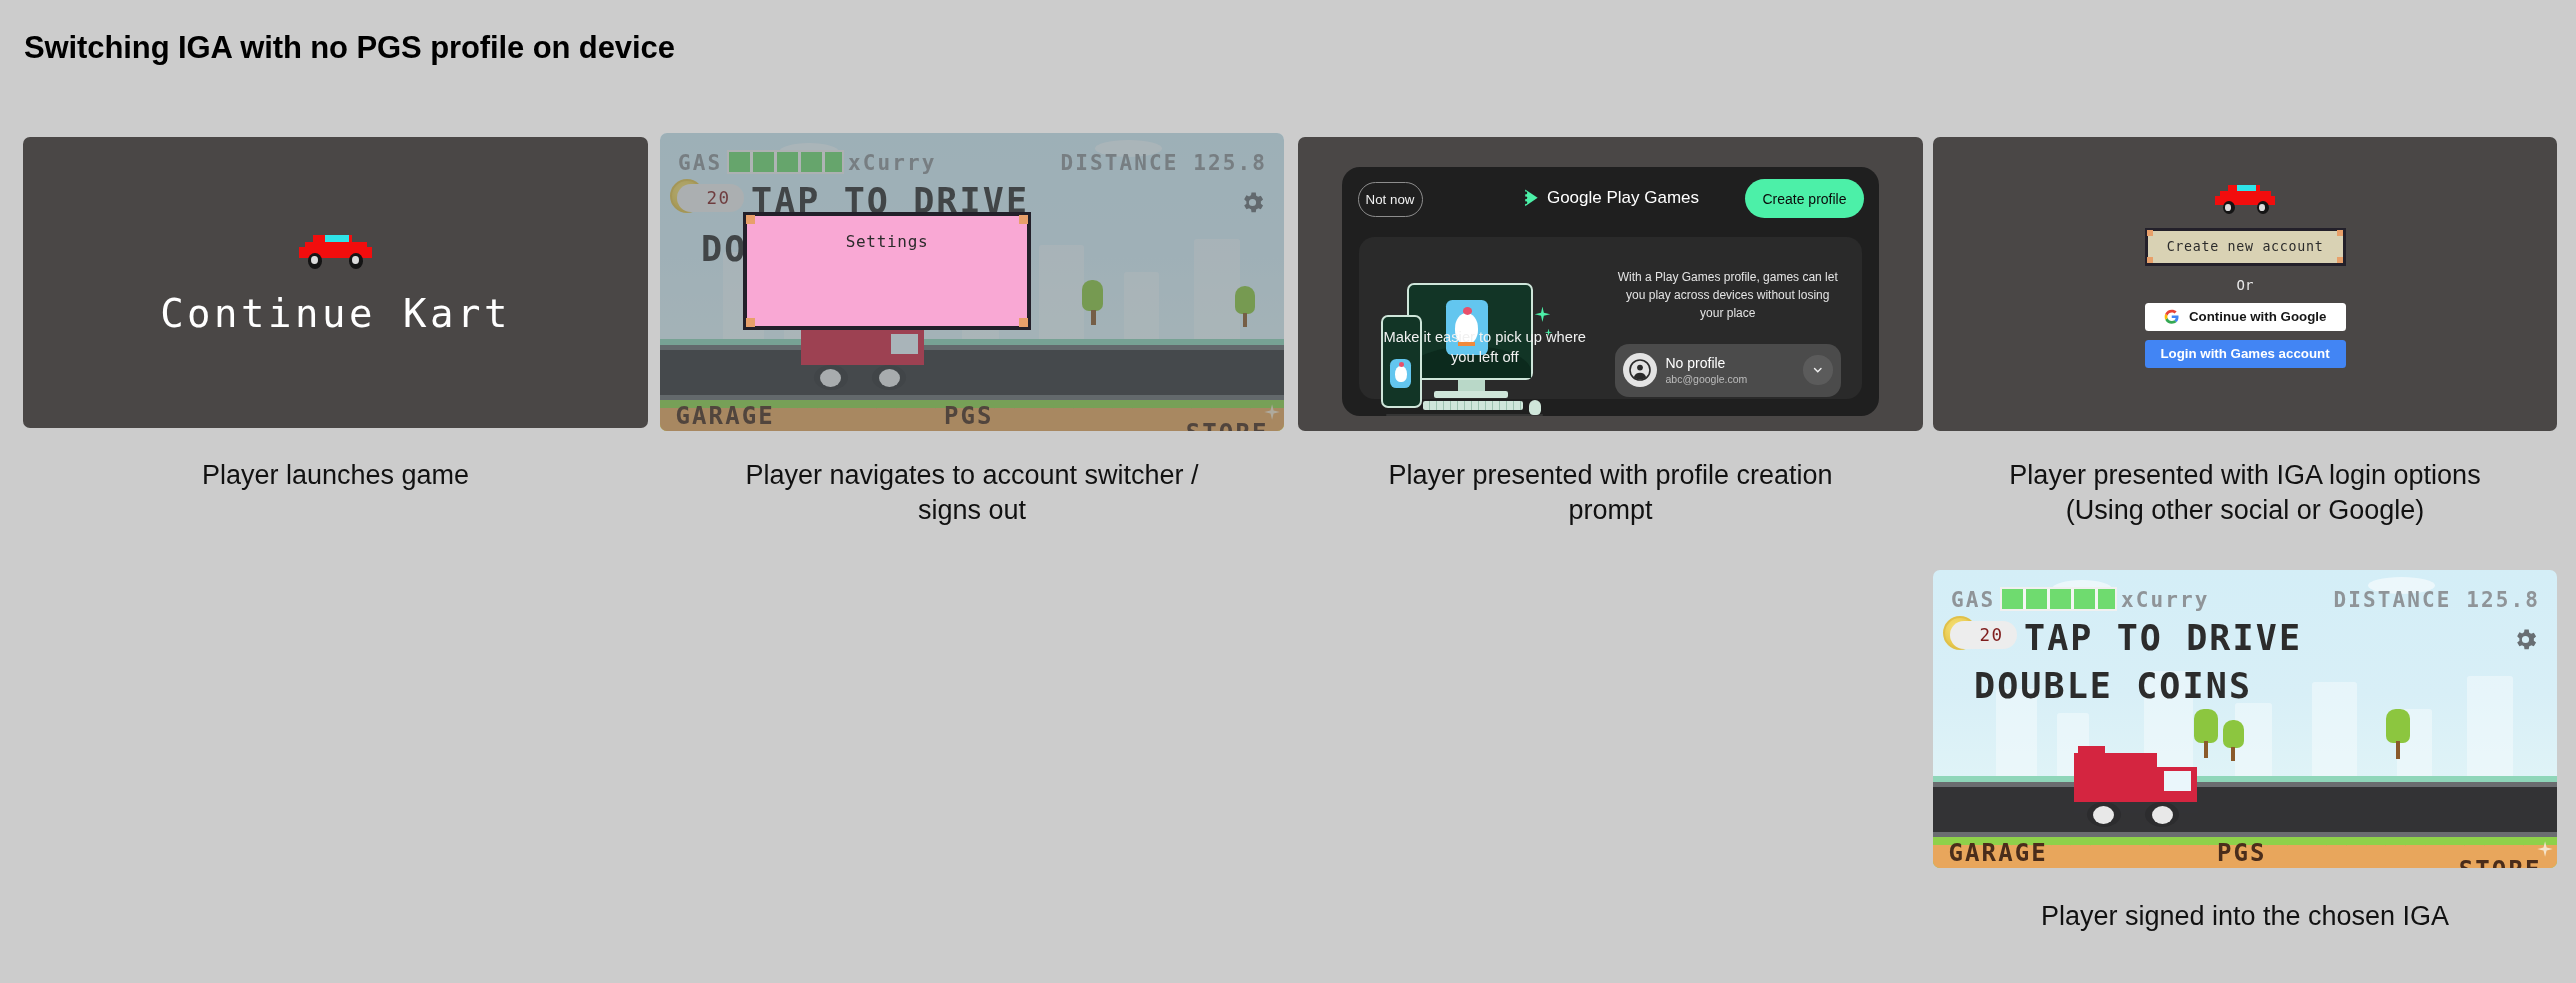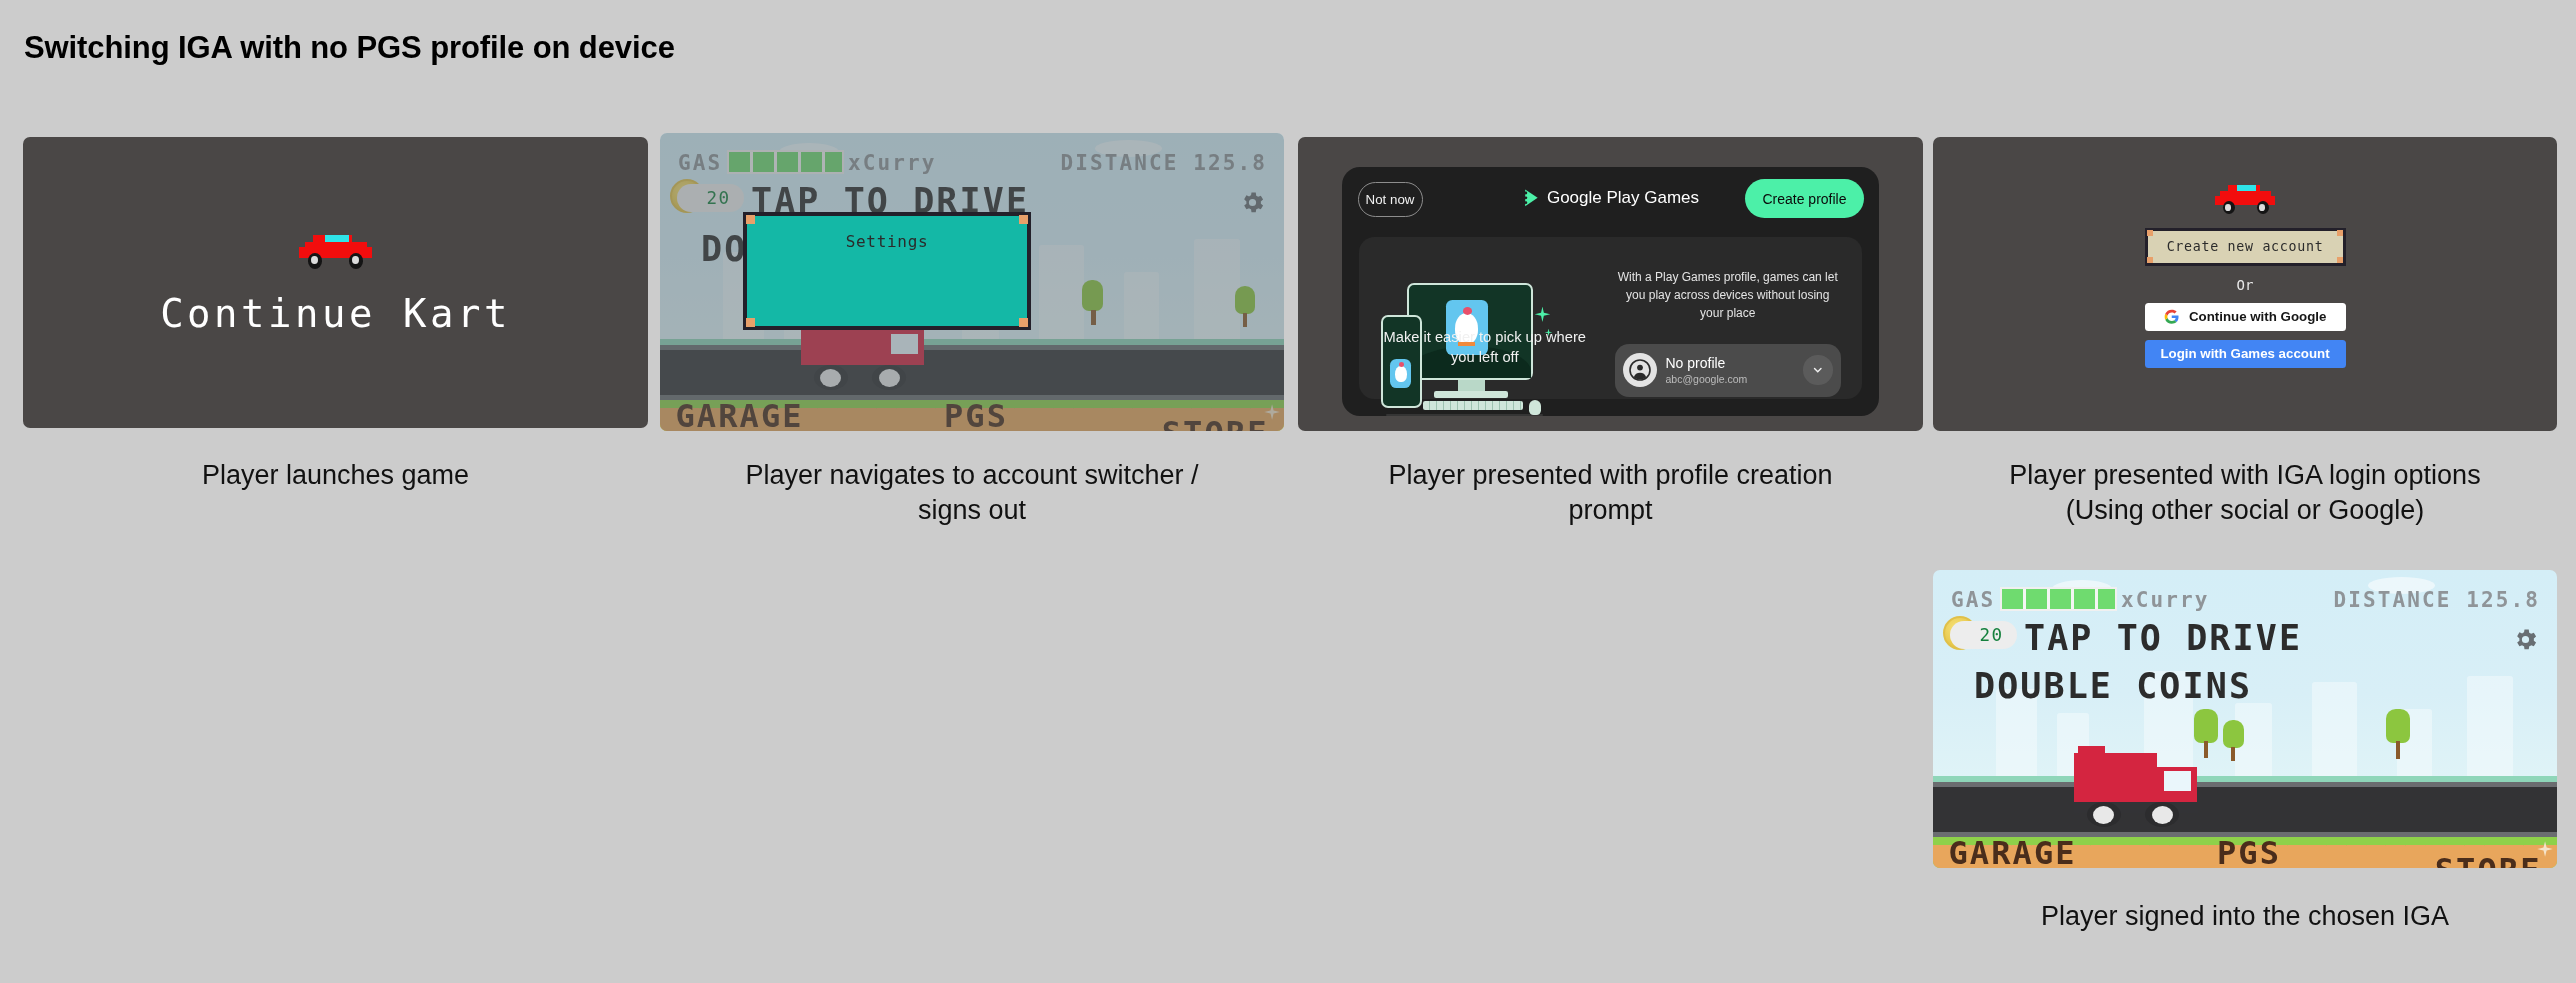--- a/index.html
+++ b/index.html
@@ -66,21 +66,21 @@
   .hud-user { left: 188px; top: 18px; }
   .hud-dist { right: 17px; top: 18px; }
 
   .gasbar { position:absolute; left: 67px; top: 17px; width: 117px; height: 24px;
       background:#6fdb6f; border:2.1px solid #f0f0f0;
       background-image: repeating-linear-gradient(90deg,#6fdb6f 0 21px, #f4f6f4 21px 24px); }
 
   .coin-pill { position:absolute; left: 17px; top: 51px; height: 28px; min-width: 67px;
       background:#ededed; border-radius: 14px; display:flex; align-items:center;
       padding-left: 29.5px; padding-right: 9.8px;
-      font-family:"DejaVu Sans Mono", monospace; font-size: 17.6px; color:#15803d; letter-spacing:1.4px;}
+      font-family:"DejaVu Sans Mono", monospace; font-size: 17.6px; color:#7f1d1d; letter-spacing:1.4px;}
   .coin { position:absolute; left: 9.8px; top: 46px; width: 34px; height: 34px; border-radius:50%;
       background: radial-gradient(circle at 38% 34%, #f7e27a 0%, #e8c94e 58%, #d9b737 100%);
       border: 2.1px solid #e0c04a; }
   .coin:after { content:""; position:absolute; left:13.3px; top:7.7px; width:4.9px; height:15.5px;
       background:#d4af36; border-radius:2.1px; }
 
   .tap1, .tap2 { position:absolute; font-family:"DejaVu Sans Mono", monospace;
       font-weight:700; color:#2c2c2c; font-size: 35px; letter-spacing: 2.1px; }
   .tap1 { left: 91px; top: 48px; }
   .tap2 { left: 41px; top: 96px; }
@@ -90,31 +90,31 @@
   .truck { position:absolute; }
   .truck i { position:absolute; display:block; }
 
   .tree { position:absolute; }
   .tree .crown { position:absolute; background:#8cc63f; border-radius: 9.8px 9.8px 7px 7px; }
   .tree .trunk { position:absolute; background:#8a5a2b; }
 
   .navbar { position:absolute; left:0; right:0; bottom:0; height: 10.3%;
       display:flex; align-items:center; }
   .navitem { font-family:"DejaVu Sans Mono", monospace; font-weight:700;
-      color:#4a2d1b; font-size: 32px; letter-spacing: 2.1px; position:absolute; }
+      color:#4a2d1b; font-size: 24px; letter-spacing: 2.1px; position:absolute; }
   .nav-garage { left: 15.5px; } .nav-pgs { left: 284px; } .nav-store { right: 15.5px; margin-top: 34px; }
   .sparkle { position:absolute; right: 4.2px; bottom: 11.2px; width:15.5px; height:15.5px;
       background:#f5e3c8; clip-path: polygon(50% 0,60% 40%,100% 50%,60% 60%,50% 100%,40% 60%,0 50%,40% 40%); }
 
   
   .dim { position:absolute; inset:0; background: rgba(90,100,105,.45); }
 
   
   .dialog { position:absolute; left: 83px; top: 79px; width: 288px; height: 118px;
-      background:#14b8a6; border: 4.9px solid #23202a; }
+      background:#f9a8d4; border: 4.9px solid #23202a; }
   .dialog .corner { position:absolute; width:8.4px; height:8.4px; background:#e8a06a; }
   .dialog .c1{left:-0.7px; top:-0.7px;} .dialog .c2{right:-0.7px; top:-0.7px;}
   .dialog .c3{left:-0.7px; bottom:-0.7px;} .dialog .c4{right:-0.7px; bottom:-0.7px;}
   .dialog-title { text-align:center; margin-top: 15.5px;
       font-family:"DejaVu Sans Mono", monospace; font-size:16px; color:#2b2b2b; letter-spacing:0.7px;}
   .dialog-row { display:flex; justify-content:center; gap: 9.8px; margin-top: 14px; }
   .dlg-btn { width: 73px; height: 45px; background:#e9c194; border: 2.8px solid #8a8a8a;
       border-radius:2.8px; display:flex; align-items:center; justify-content:center; text-align:center;
       font-family:"DejaVu Sans Mono", monospace; font-size: 10.5px; color:#2b2b2b; line-height:1.35;
       white-space: pre-line; }

